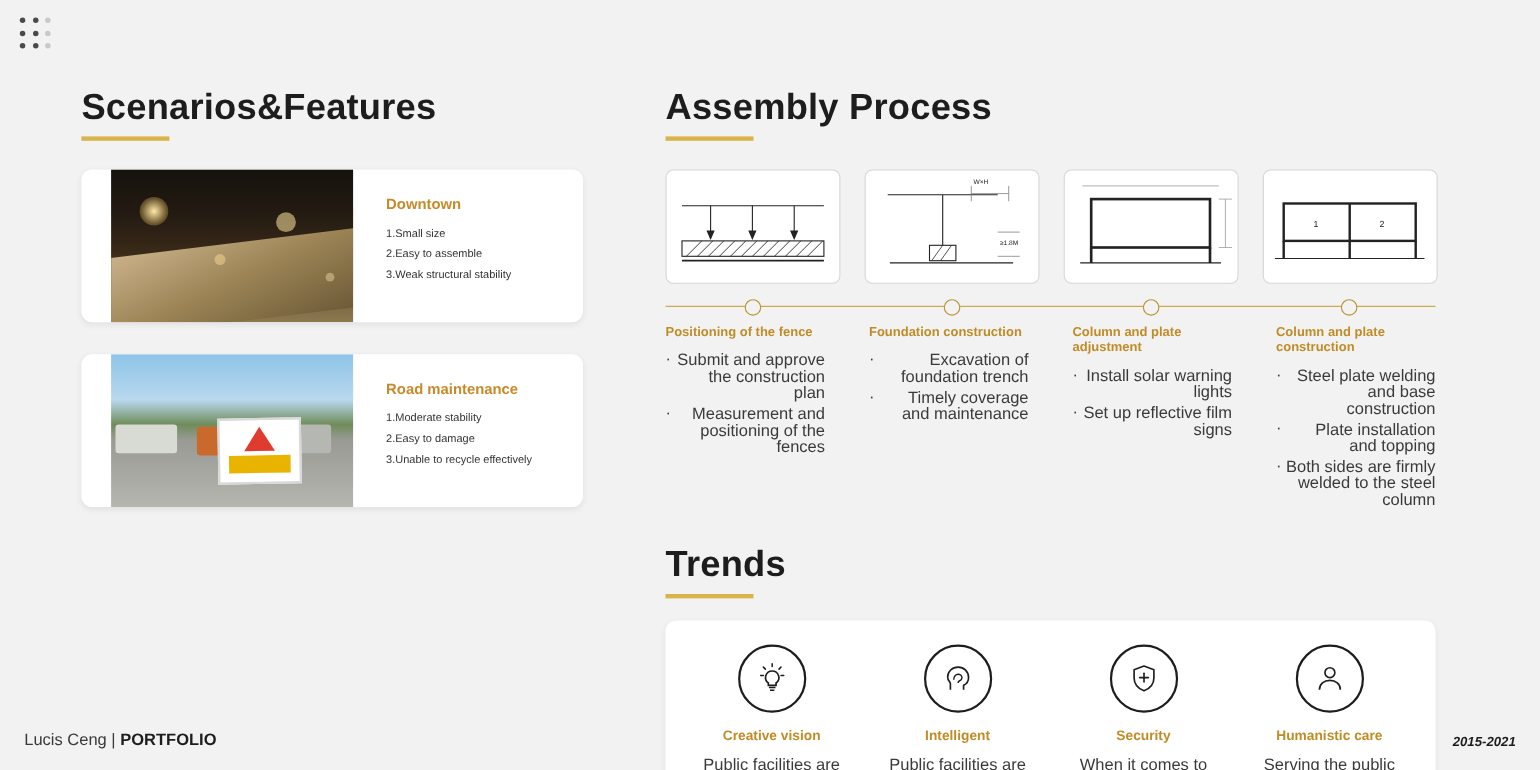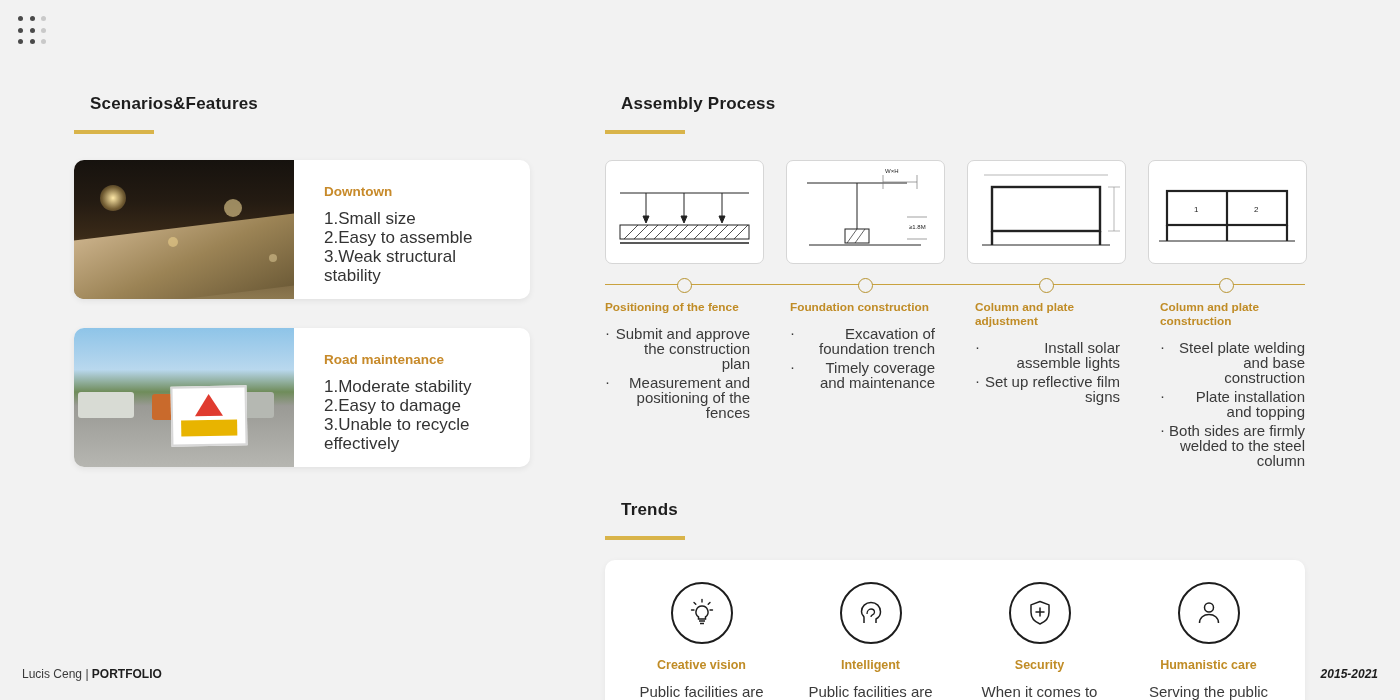--- a/index.html
+++ b/index.html
@@ -32,25 +32,25 @@
     width: 5px;
     height: 5px;
     border-radius: 50%;
     background: #4a4a4a;
     display: block;
   }
   .dot-grid i.dim { background: #c9c9c9; }
 
   
   .section-title {
-    font-size: 17px;
+    font-size: 33px;
     font-weight: bold;
     letter-spacing: .2px;
     color: #1d1d1d;
-    margin: 16px;
+    margin: 0;
   }
   .rule {
     width: 80px;
     height: 4px;
     background: #d9b44a;
     margin-top: 8px;
   }
 
   
   .left-col {
@@ -59,20 +59,21 @@
     top: 78px;
     width: 456px;
   }
   .card {
     background: #ffffff;
     border-radius: 10px;
     box-shadow: 0 2px 6px rgba(0,0,0,.07);
     display: flex;
     overflow: hidden;
     height: 139px;
+    padding-left: 27px;
   }
   .card + .card { margin-top: 29px; }
   .card .photo {
     width: 220px;
     flex: none;
     position: relative;
     overflow: hidden;
   }
   .card .body {
     flex: 1;
@@ -82,21 +83,21 @@
   .card .body h3 {
     margin: 0 0 10px 0;
     font-size: 13.5px;
     color: #c78a2a;
     font-weight: bold;
   }
   .card .body ol {
     margin: 0;
     padding: 0;
     list-style: none;
-    font-size: 17px;
+    font-size: 10px;
     line-height: 19px;
     color: #333;
   }
 
   
   .ph-downtown {
     background:
       linear-gradient(180deg, #16120e 0%, #241b12 30%, #3a2a18 55%, #6b5636 75%, #8d7950 100%);
   }
   .ph-downtown::before {
@@ -311,21 +312,21 @@
     line-height: 15.5px;
     color: #3a3a3a;
     text-align: center;
   }
 
   
   .footer-left {
     position: absolute;
     left: 22px;
     bottom: 19px;
-    font-size: 12px;
+    font-size: 15px;
     color: #3a3a3a;
     text-align: center;
   }
   .footer-left b { color: #1d1d1d; }
   .footer-right {
     position: absolute;
     right: 22px;
     bottom: 19px;
     font-size: 12px;
     font-style: italic;
@@ -503,21 +504,21 @@
       <h4>Foundation construction</h4>
       <ul class="bullets">
         <li>Excavation of foundation trench</li>
         <li>Timely coverage and maintenance</li>
       </ul>
     </div>
 
     <div class="step-col">
       <h4>Column and plate adjustment</h4>
       <ul class="bullets">
-        <li>Install solar assemble lights</li>
+        <li>Install solar warning lights</li>
         <li>Set up reflective film signs</li>
       </ul>
     </div>
 
     <div class="step-col">
       <h4>Column and plate construction</h4>
       <ul class="bullets">
         <li>Steel plate welding and base construction</li>
         <li>Plate installation and topping</li>
         <li>Both sides are firmly welded to the steel column</li>

